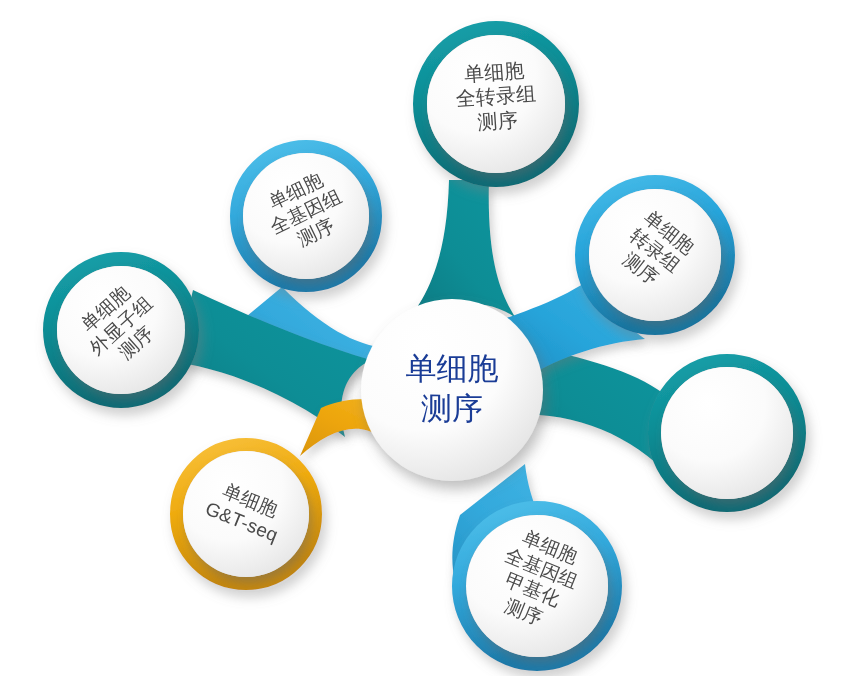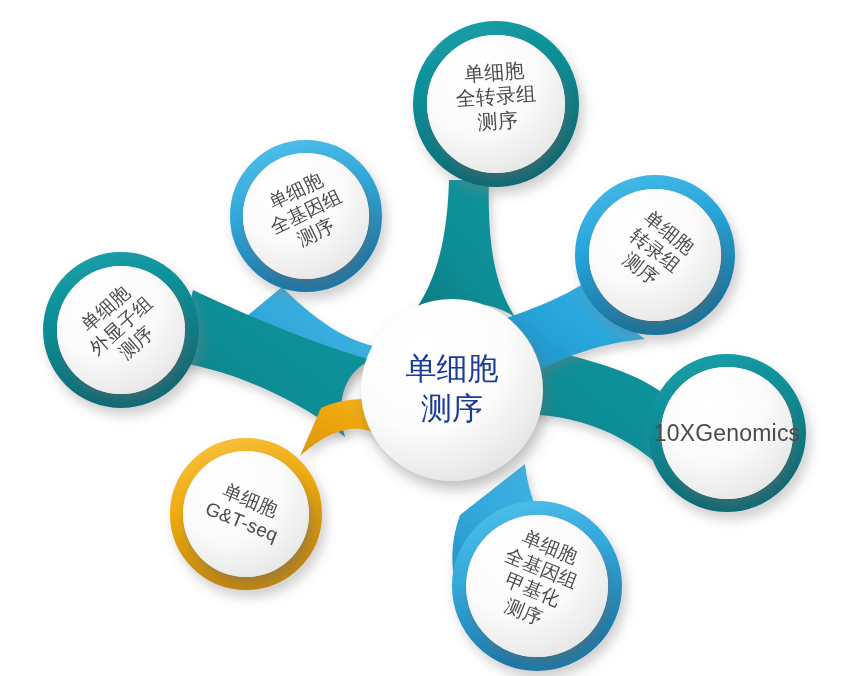--- a/index.html
+++ b/index.html
@@ -192,21 +192,20 @@
 测序</div>
 
   <div class="node-label" style="left:156px; top:488px; width:180px; font-size:19px; transform:rotate(22deg);">单细胞
 G&amp;T-seq</div>
 
   <div class="node-label" style="left:447px; top:533px; width:180px; font-size:19px; transform:rotate(22deg);">单细胞
 全基因组
 甲基化
 测序</div>
 
-  <div class="node-label" style="left:637px; top:419px; width:180px; font-size:23px; transform:rotate(0deg);">10XGenomics</div>
 
   <div class="node-label" style="left:565px; top:216px; width:180px; font-size:19px; transform:rotate(38deg);">单细胞
 转录组
 测序</div>
 
   <div class="hub-label" style="left:342px; top:349px; width:220px; font-size:31px;">单细胞
 测序</div>
 
 </div>
 

